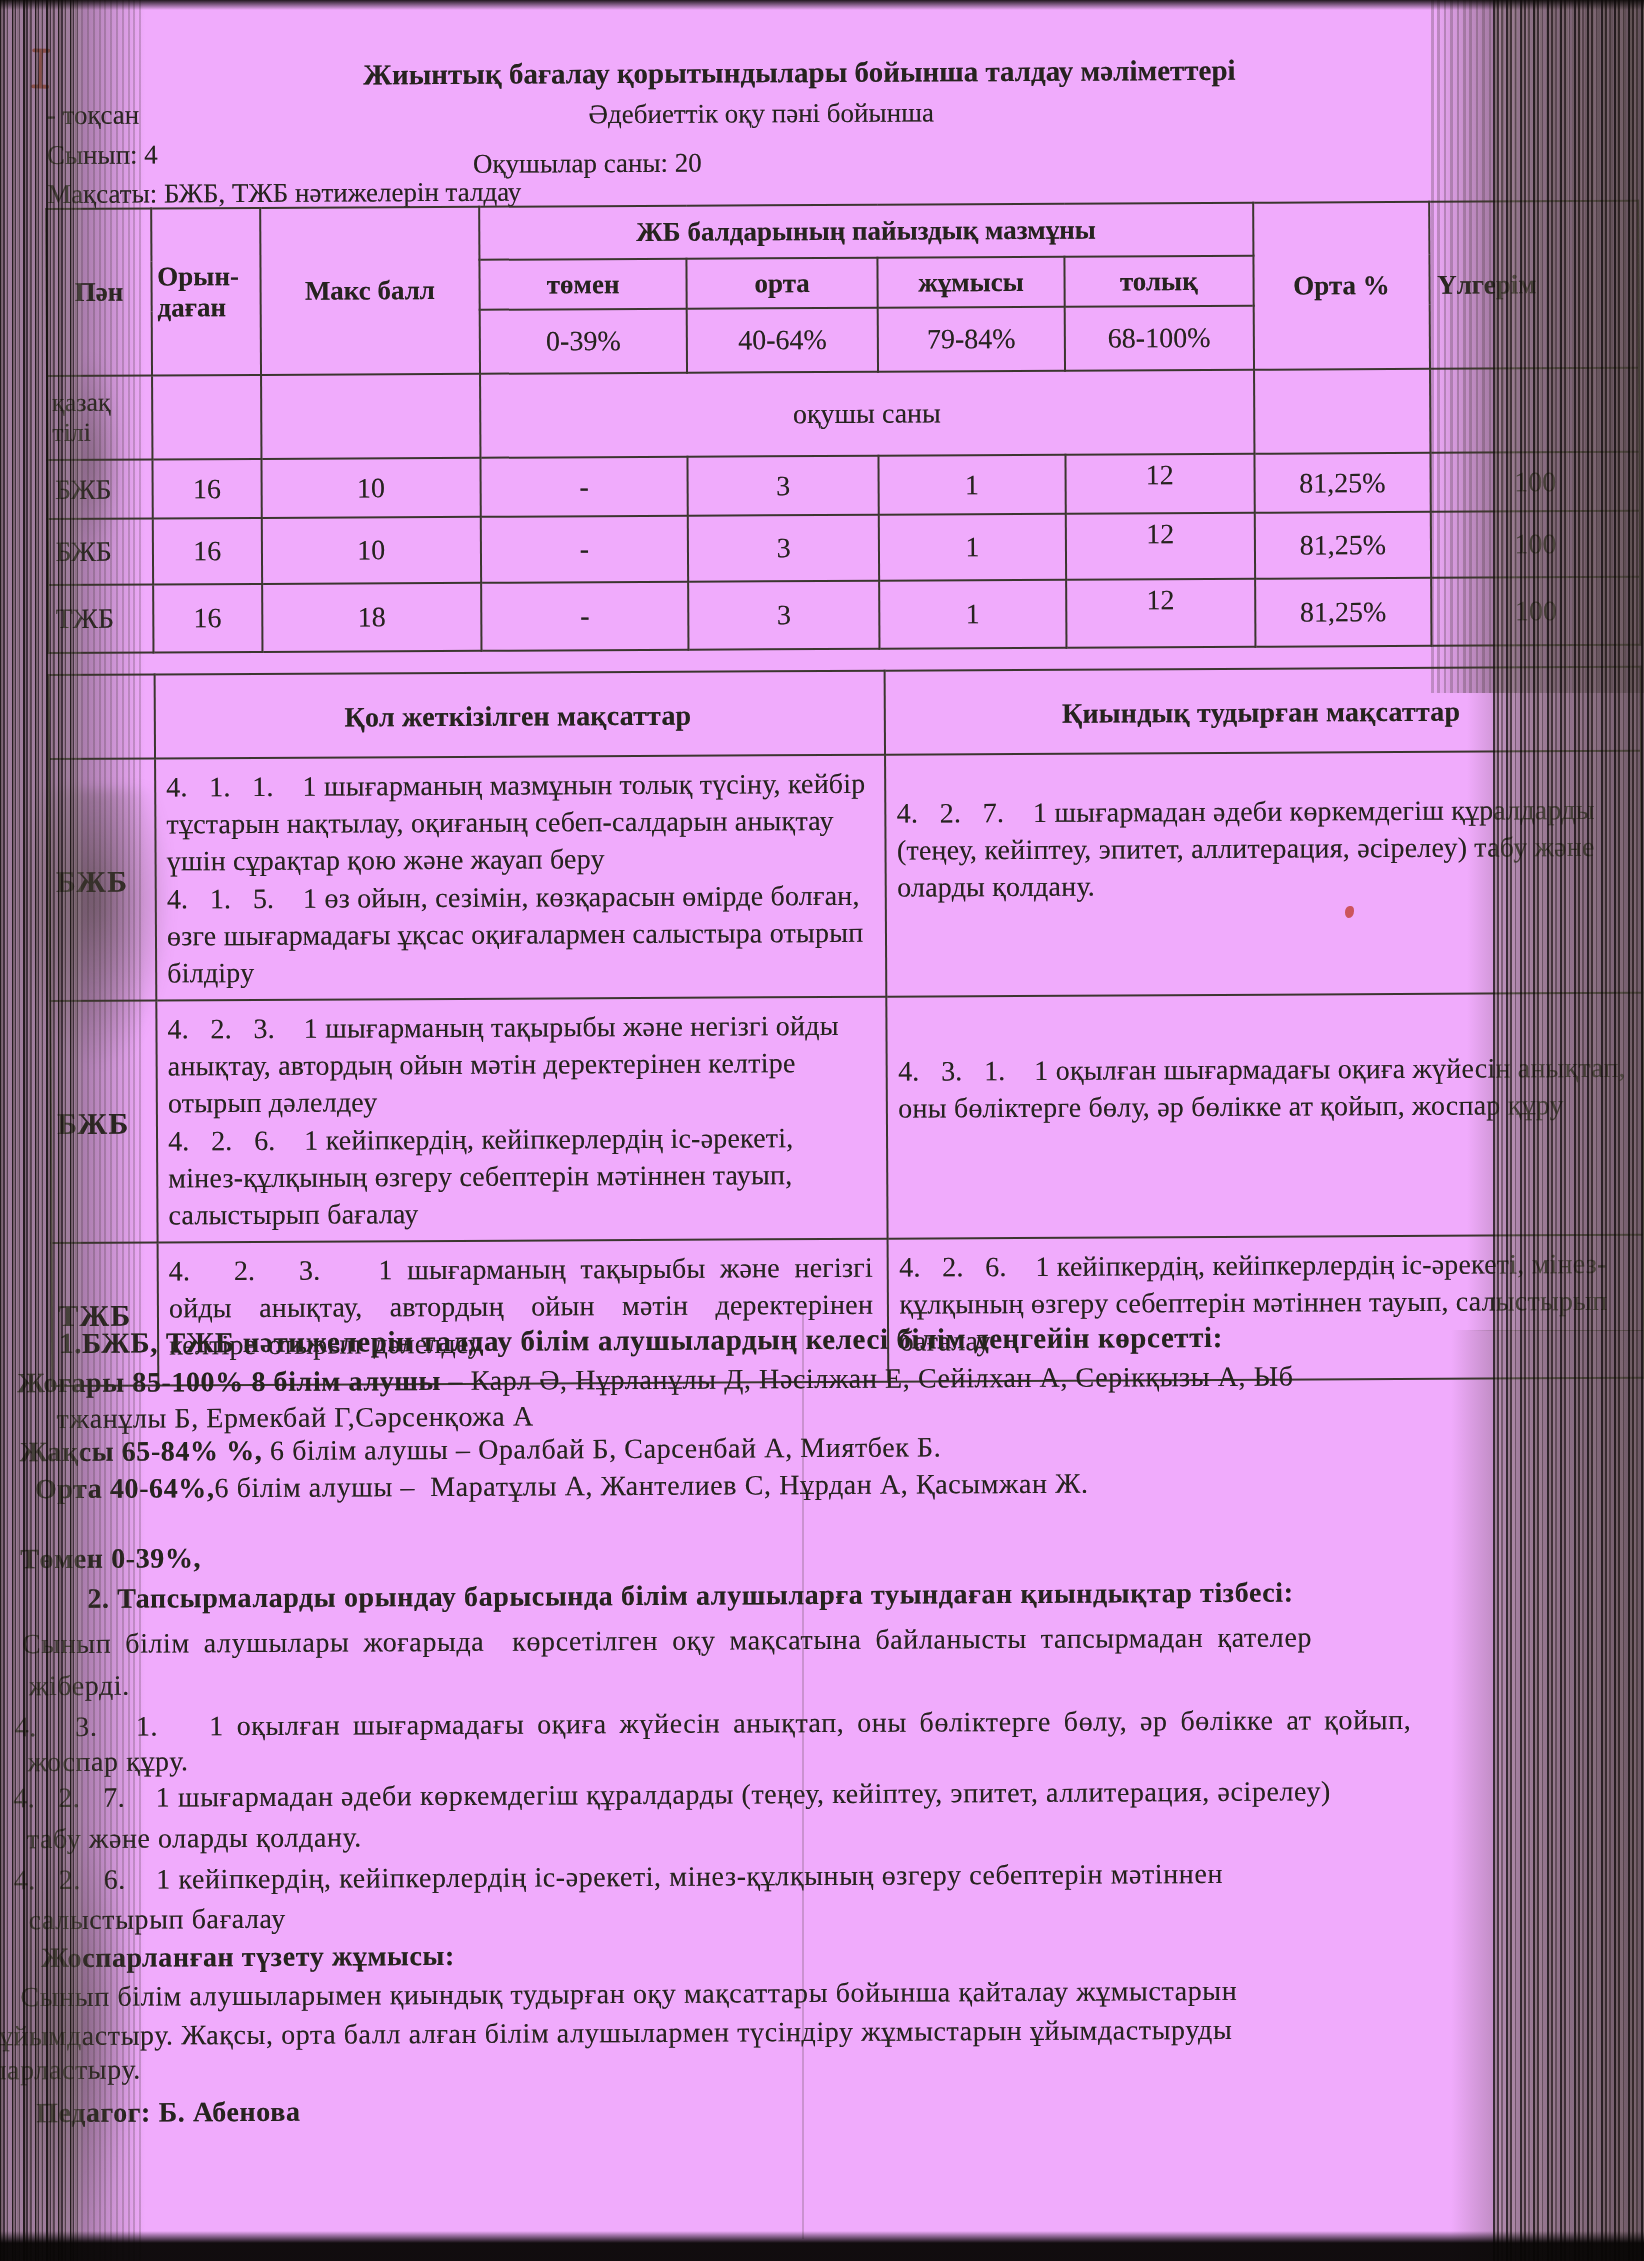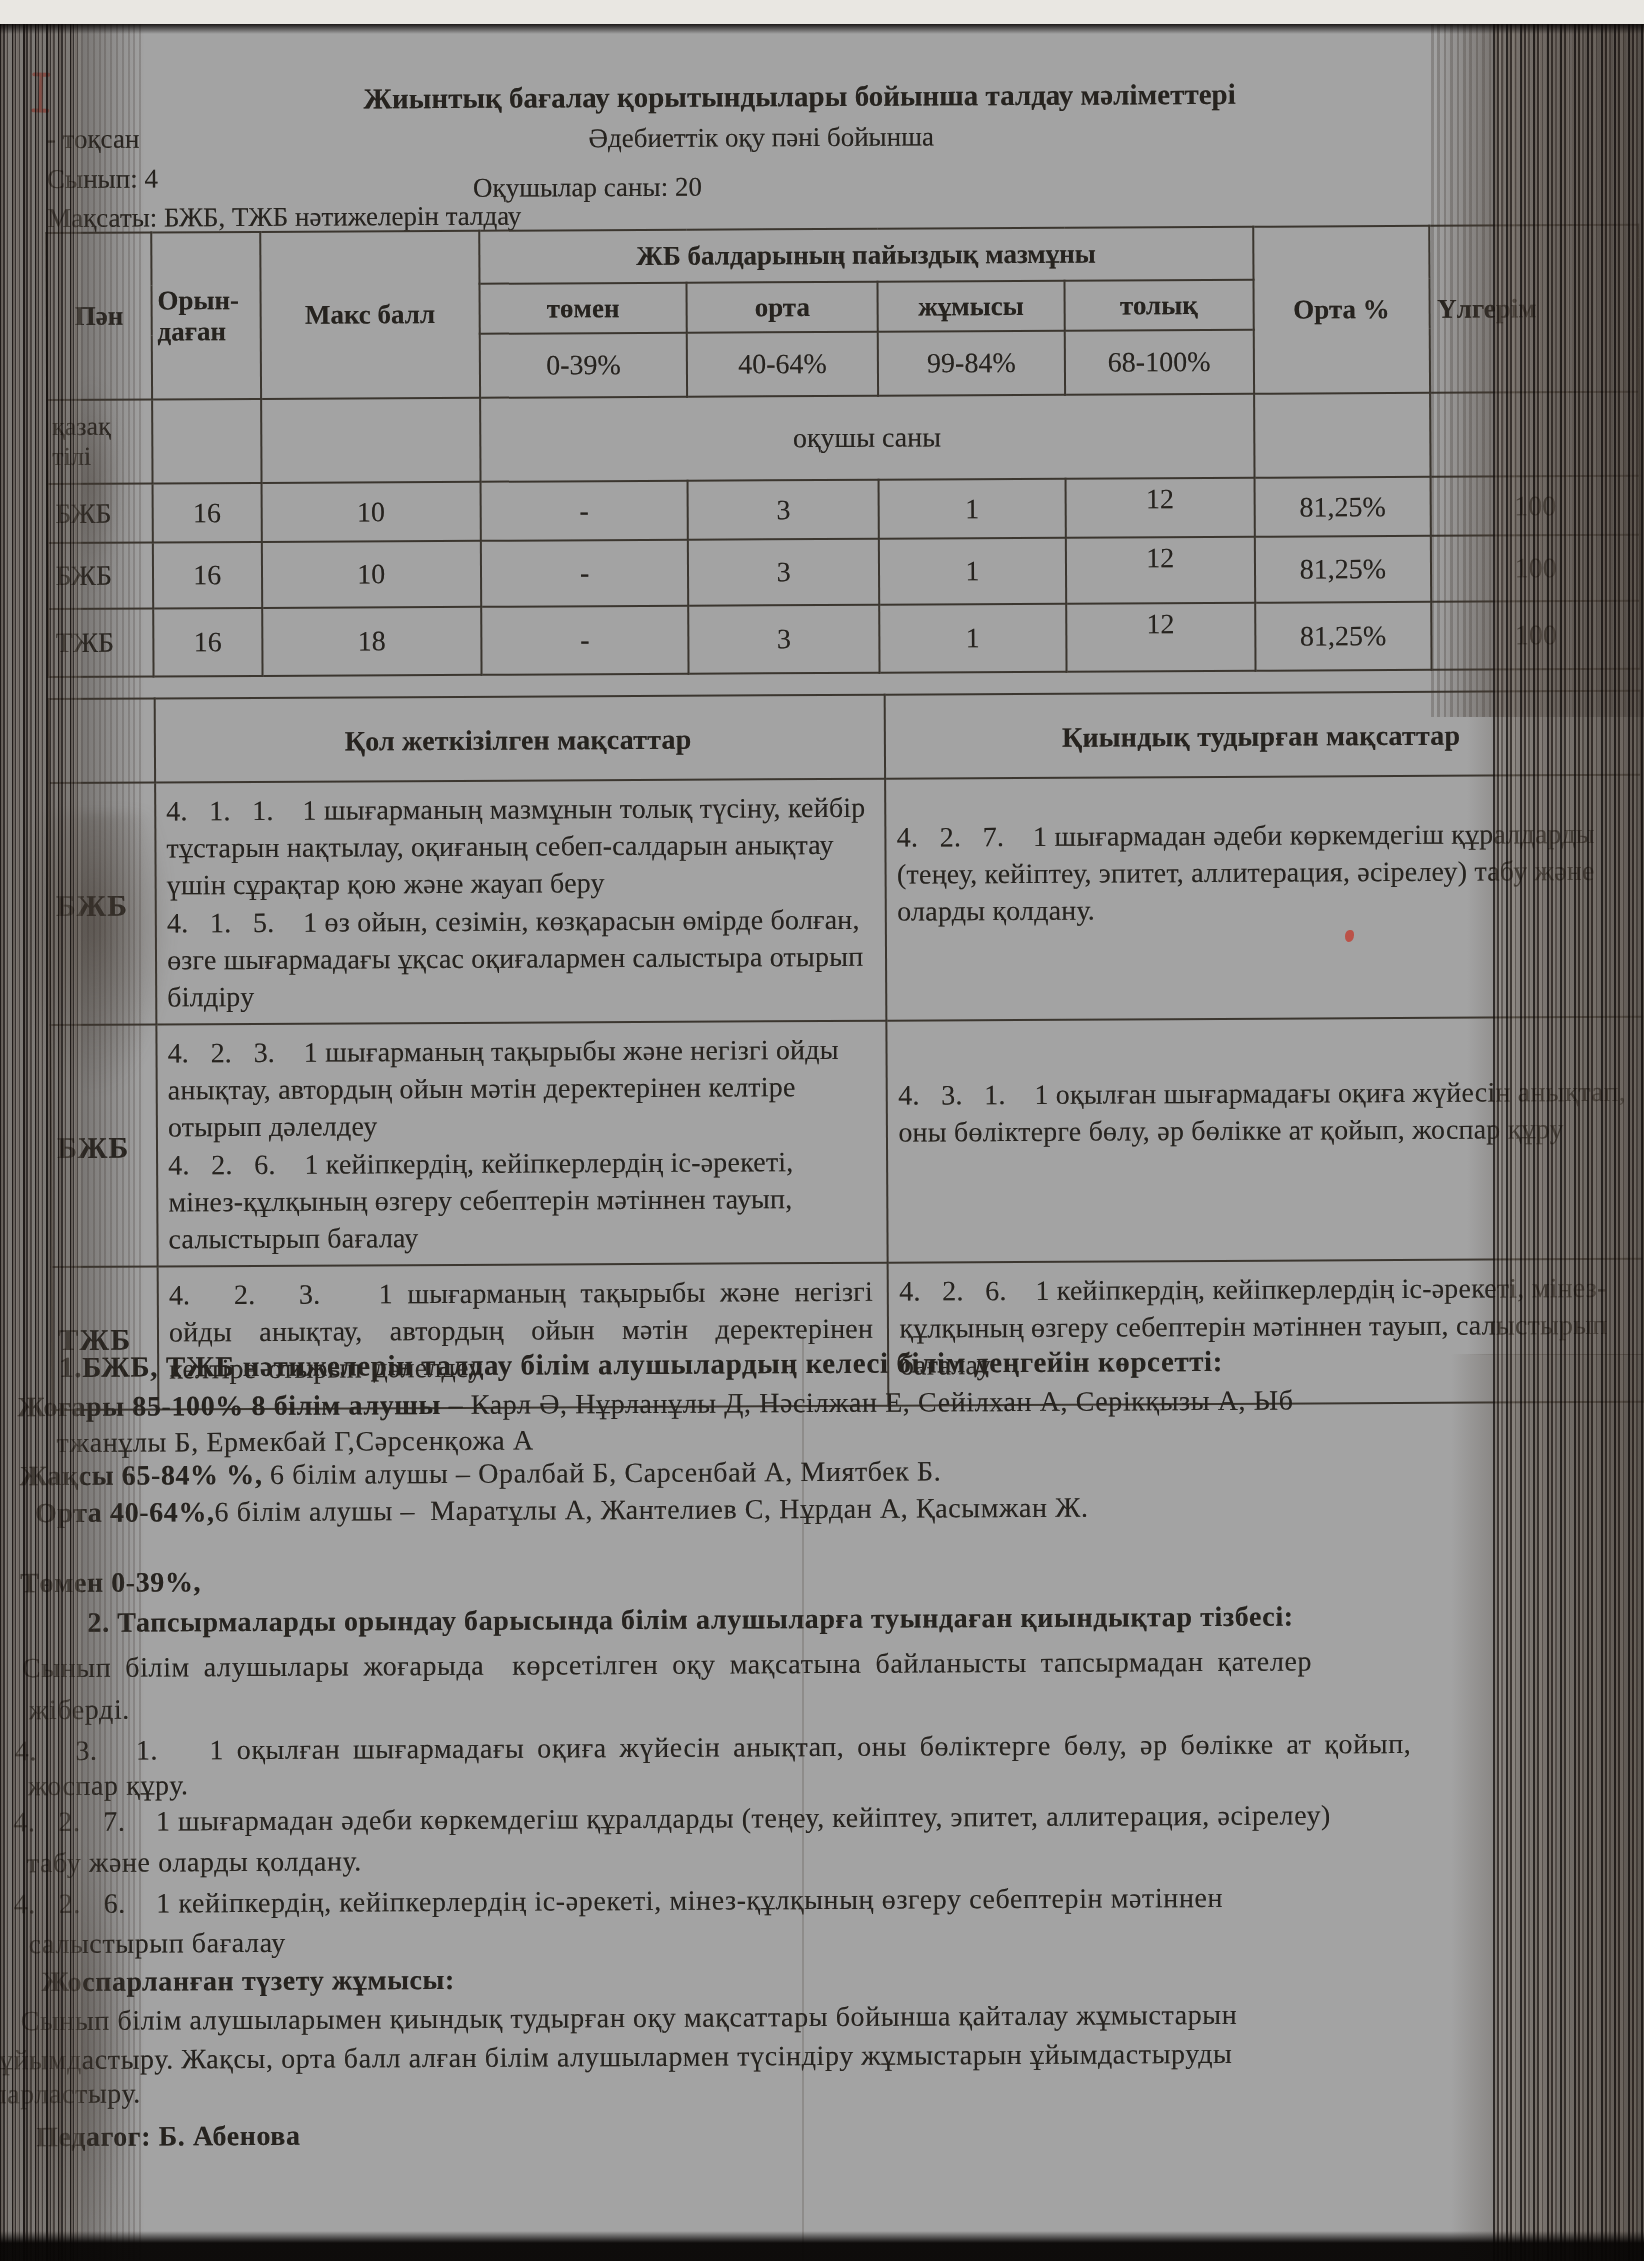--- a/index.html
+++ b/index.html
@@ -2,21 +2,21 @@
 <html style="font-size:10.3px"><head>
 <meta charset="utf-8">
 <style>
   html,body{margin:0;padding:0;}
   body{
     width:1644px;height:2261px;position:relative;overflow:hidden;
     background:#e9e7e2;
     font-family:"Liberation Serif","DejaVu Serif",serif;
     color:#26231f;
   }
-  .page{position:absolute;inset:0;background:#a3a3a3;margin-top:24px;}
+  .page{position:absolute;inset:0;background:#f0abfc;}
   .sheet{position:absolute;inset:0;transform:rotate(-0.3deg);transform-origin:50% 50%;}
   .abs{position:absolute;}
   .txt{position:absolute;font-size:27px;line-height:1.25;white-space:pre;
        text-shadow:0 0 0.6px rgba(45,40,34,.45);}
   .b{font-weight:bold;}
   .center{text-align:center;}
   .pre{white-space:pre-wrap;}
 
   
   table{border-collapse:collapse;table-layout:fixed;}
@@ -116,21 +116,21 @@
       </tr>
       <tr style="height:50px">
         <td class="hc">төмен</td>
         <td class="hc">орта</td>
         <td class="hc">жұмысы</td>
         <td class="hc">толық</td>
       </tr>
       <tr style="height:64px">
         <td>0-39%</td>
         <td>40-64%</td>
-        <td>99-84%</td>
+        <td>79-84%</td>
         <td>68-100%</td>
       </tr>
       <tr style="height:84px">
         <td class="subj pre">қазақ
 тілі</td>
         <td></td>
         <td></td>
         <td colspan="4">оқушы саны</td>
         <td></td>
         <td></td>

